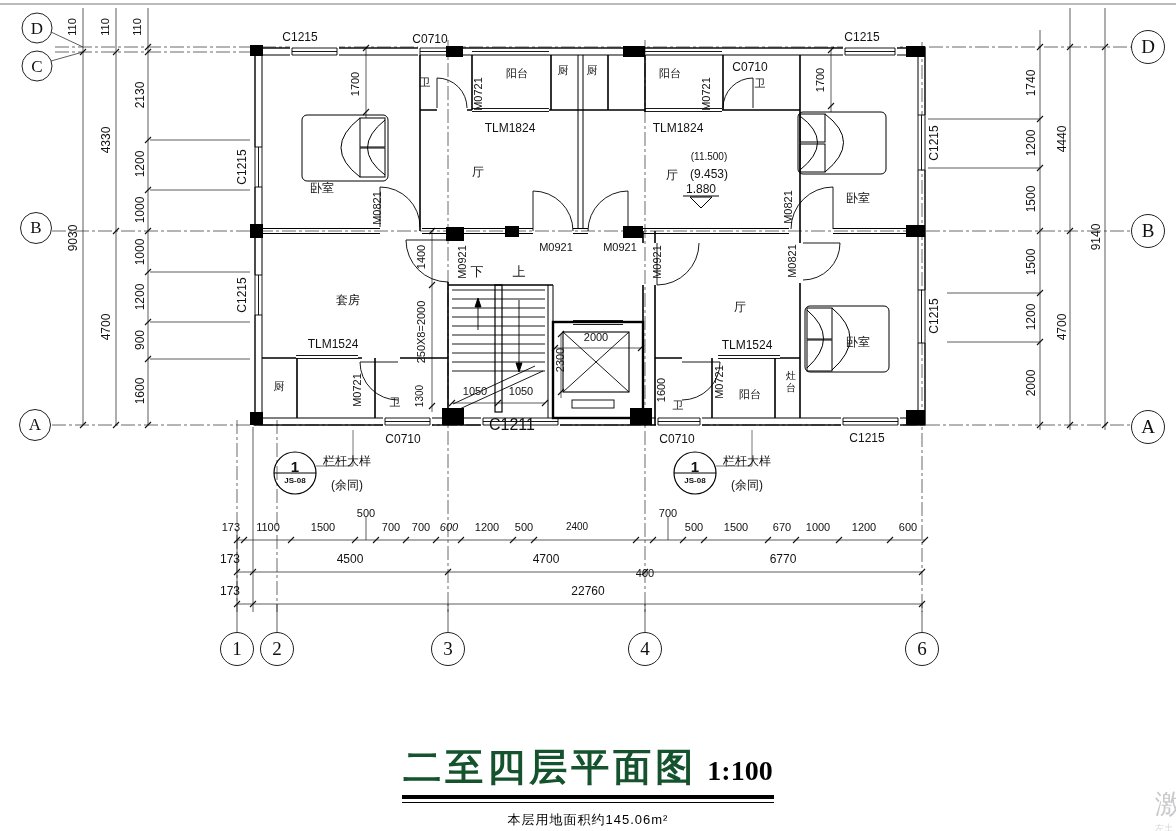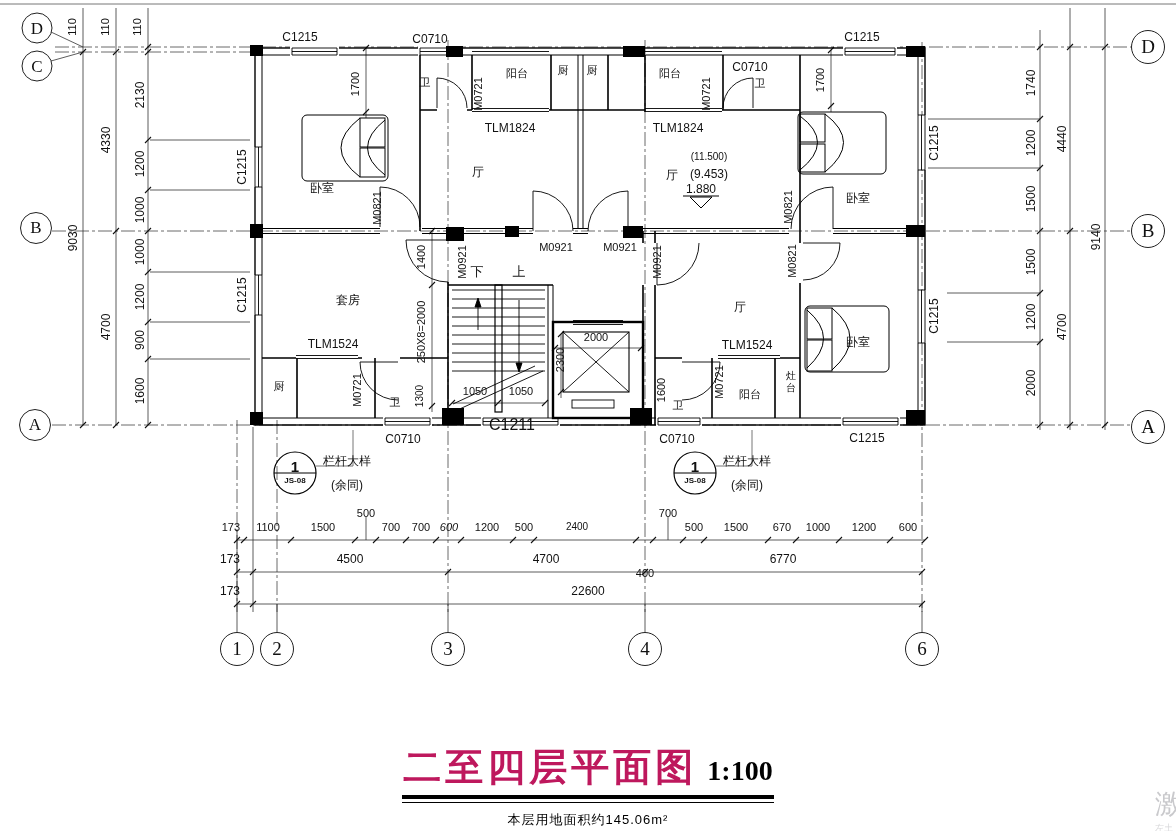--- a/index.html
+++ b/index.html
@@ -11,21 +11,21 @@
   .lbl.rot{transform:translate(-50%,-50%) rotate(-90deg);}
   .lbl.east{transform:translate(-100%,-50%);}
   .lbl.bold{font-weight:bold;}
   .bubble{position:absolute;border:1.2px solid #222;border-radius:50%;
           display:flex;align-items:center;justify-content:center;background:#fff;
           font-family:"Liberation Serif",serif;color:#111;
           transform:translate(-50%,-50%);}
   #title-block{position:absolute;left:0;top:742px;width:100%;text-align:center;}
   #title-line{display:inline-block;}
   #main-title{font-family:"Liberation Serif",serif;font-weight:bold;font-size:38px;
-              letter-spacing:4px;color:#be185d;}
+              letter-spacing:4px;color:#14532d;}
   #title-scale{font-family:"Liberation Serif",serif;font-weight:bold;font-size:28px;
                margin-left:10px;color:#000;}
   #title-underline{width:372px;margin:2px auto 0 auto;border-top:4px solid #000;
                    border-bottom:1.5px solid #000;height:3px;}
   #subtitle{margin-top:8px;font-size:13px;color:#000;letter-spacing:1px;}
   #watermark{position:absolute;right:-6px;top:786px;color:#c9c9cc;text-align:left;}
   #wm-big{font-size:27px;}
   #wm-small{font-size:9px;color:#d8d8da;}
 </style>
 </head>
@@ -280,21 +280,21 @@
       <span class="lbl" style="left: 736px; top: 527px; font-size: 11px;">1500</span>
       <span class="lbl" style="left: 782px; top: 527px; font-size: 11px;">670</span>
       <span class="lbl" style="left: 818px; top: 527px; font-size: 11px;">1000</span>
       <span class="lbl" style="left: 864px; top: 527px; font-size: 11px;">1200</span>
       <span class="lbl" style="left: 908px; top: 527px; font-size: 11px;">600</span>
       <span class="lbl east" style="left: 240px; top: 559px; font-size: 12px;">173</span>
       <span class="lbl" style="left: 350px; top: 559px; font-size: 12px;">4500</span>
       <span class="lbl" style="left: 546px; top: 559px; font-size: 12px;">4700</span>
       <span class="lbl" style="left: 783px; top: 559px; font-size: 12px;">6770</span>
       <span class="lbl east" style="left: 240px; top: 591px; font-size: 12px;">173</span>
-      <span class="lbl" style="left: 588px; top: 591px; font-size: 12px;">22600</span>
+      <span class="lbl" style="left: 588px; top: 591px; font-size: 12px;">22760</span>
       <span class="lbl" style="left: 300px; top: 37px; font-size: 12px;">C1215</span>
       <span class="lbl" style="left: 430px; top: 39px; font-size: 12px;">C0710</span>
       <span class="lbl" style="left: 862px; top: 37px; font-size: 12px;">C1215</span>
       <span class="lbl rot" style="left: 242px; top: 167px; font-size: 12px;">C1215</span>
       <span class="lbl rot" style="left: 242px; top: 295px; font-size: 12px;">C1215</span>
       <span class="lbl rot" style="left: 934px; top: 143px; font-size: 12px;">C1215</span>
       <span class="lbl rot" style="left: 934px; top: 316px; font-size: 12px;">C1215</span>
       <span class="lbl" style="left: 403px; top: 439px; font-size: 12px;">C0710</span>
       <span class="lbl" style="left: 512px; top: 425px; font-size: 16px;">C1211</span>
       <span class="lbl" style="left: 677px; top: 439px; font-size: 12px;">C0710</span>

